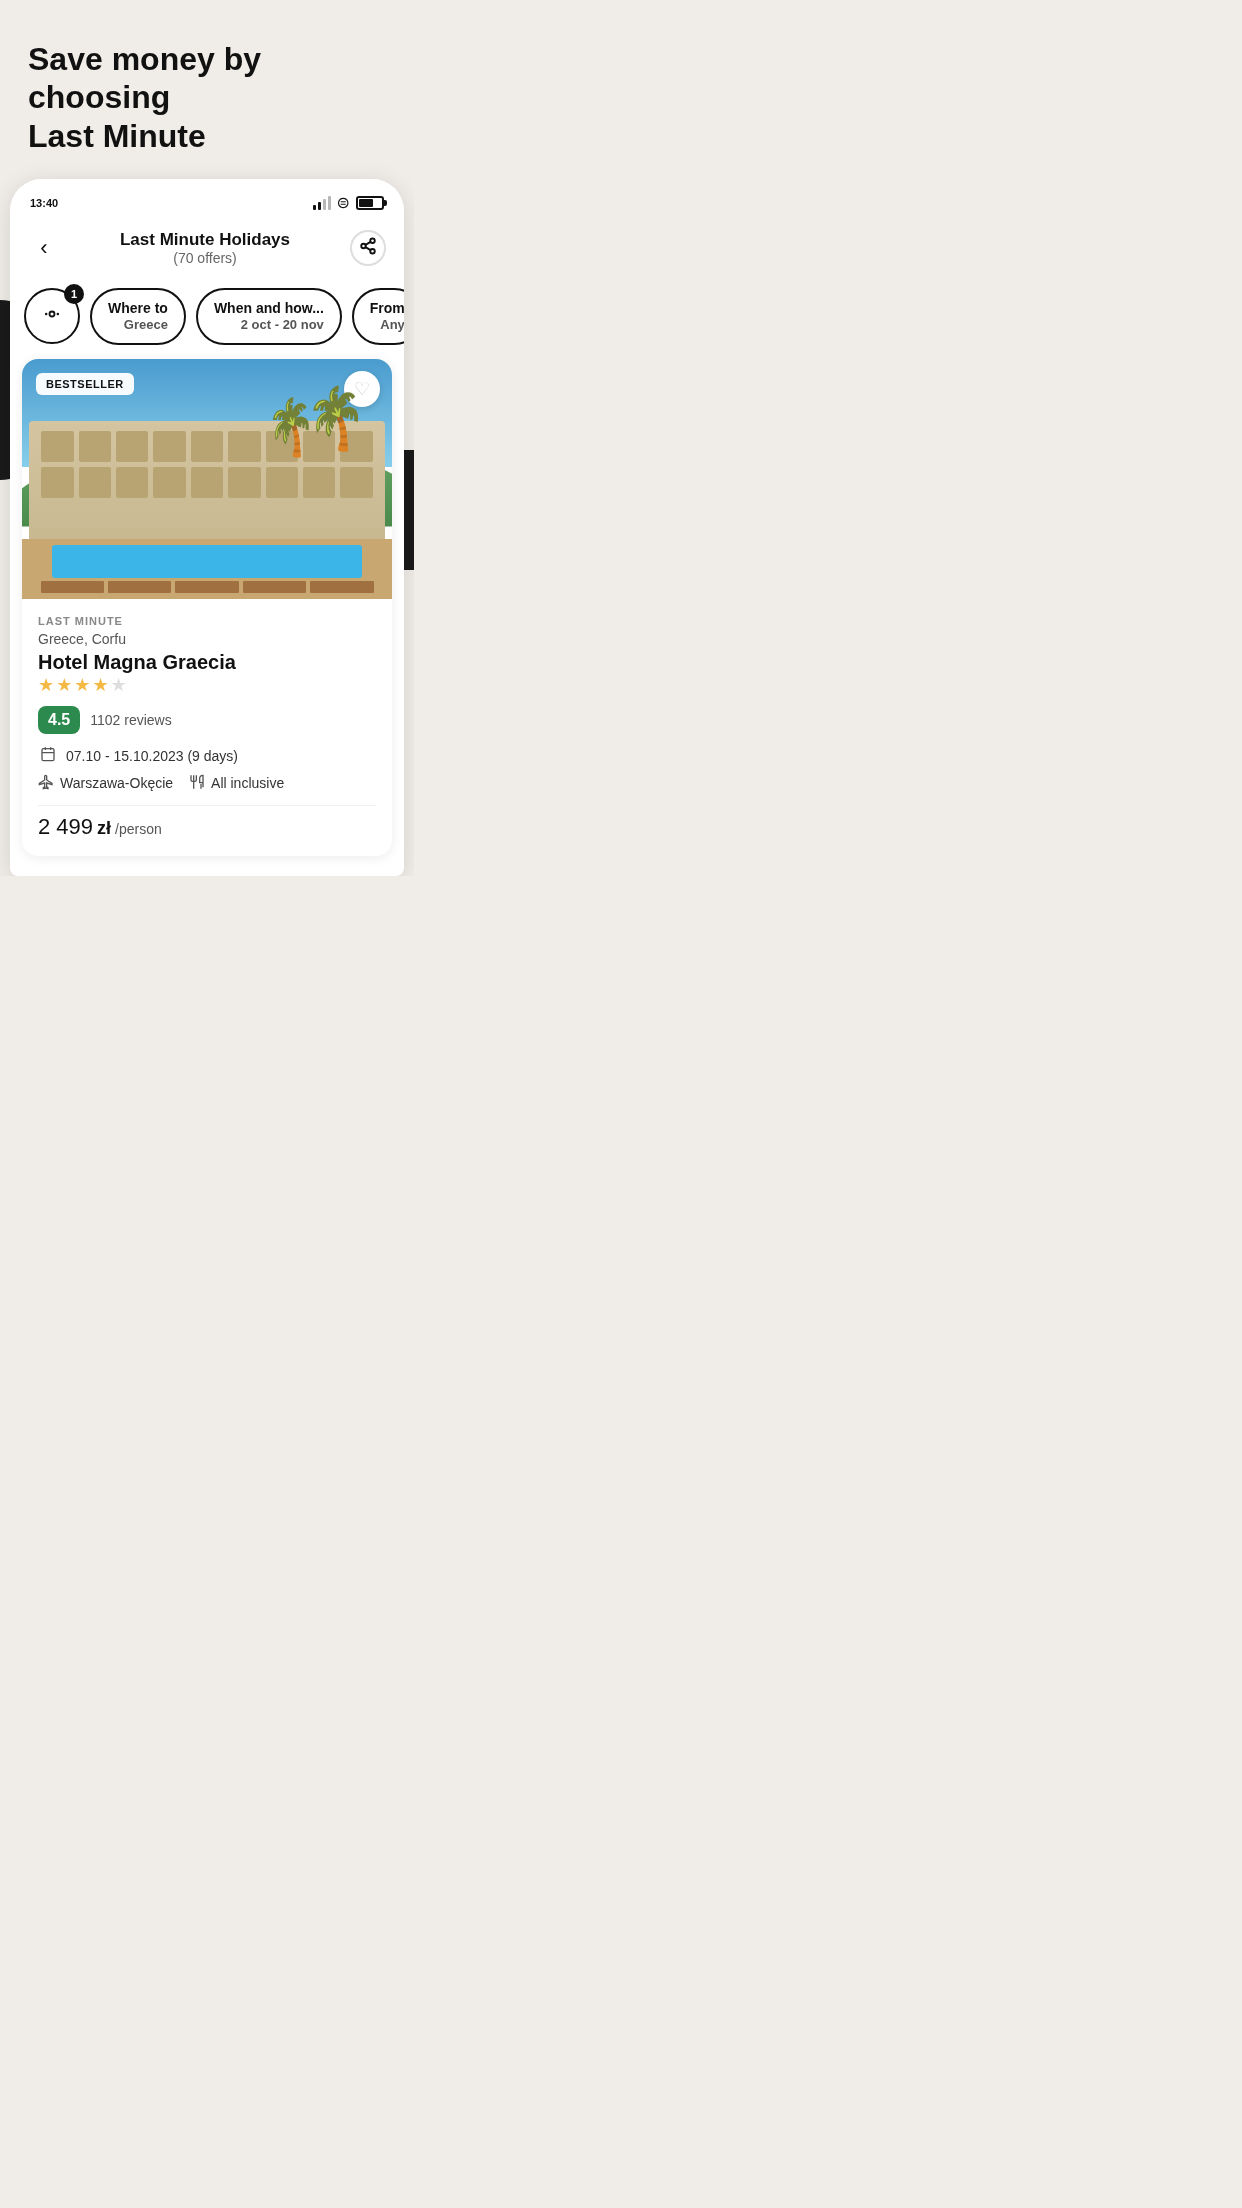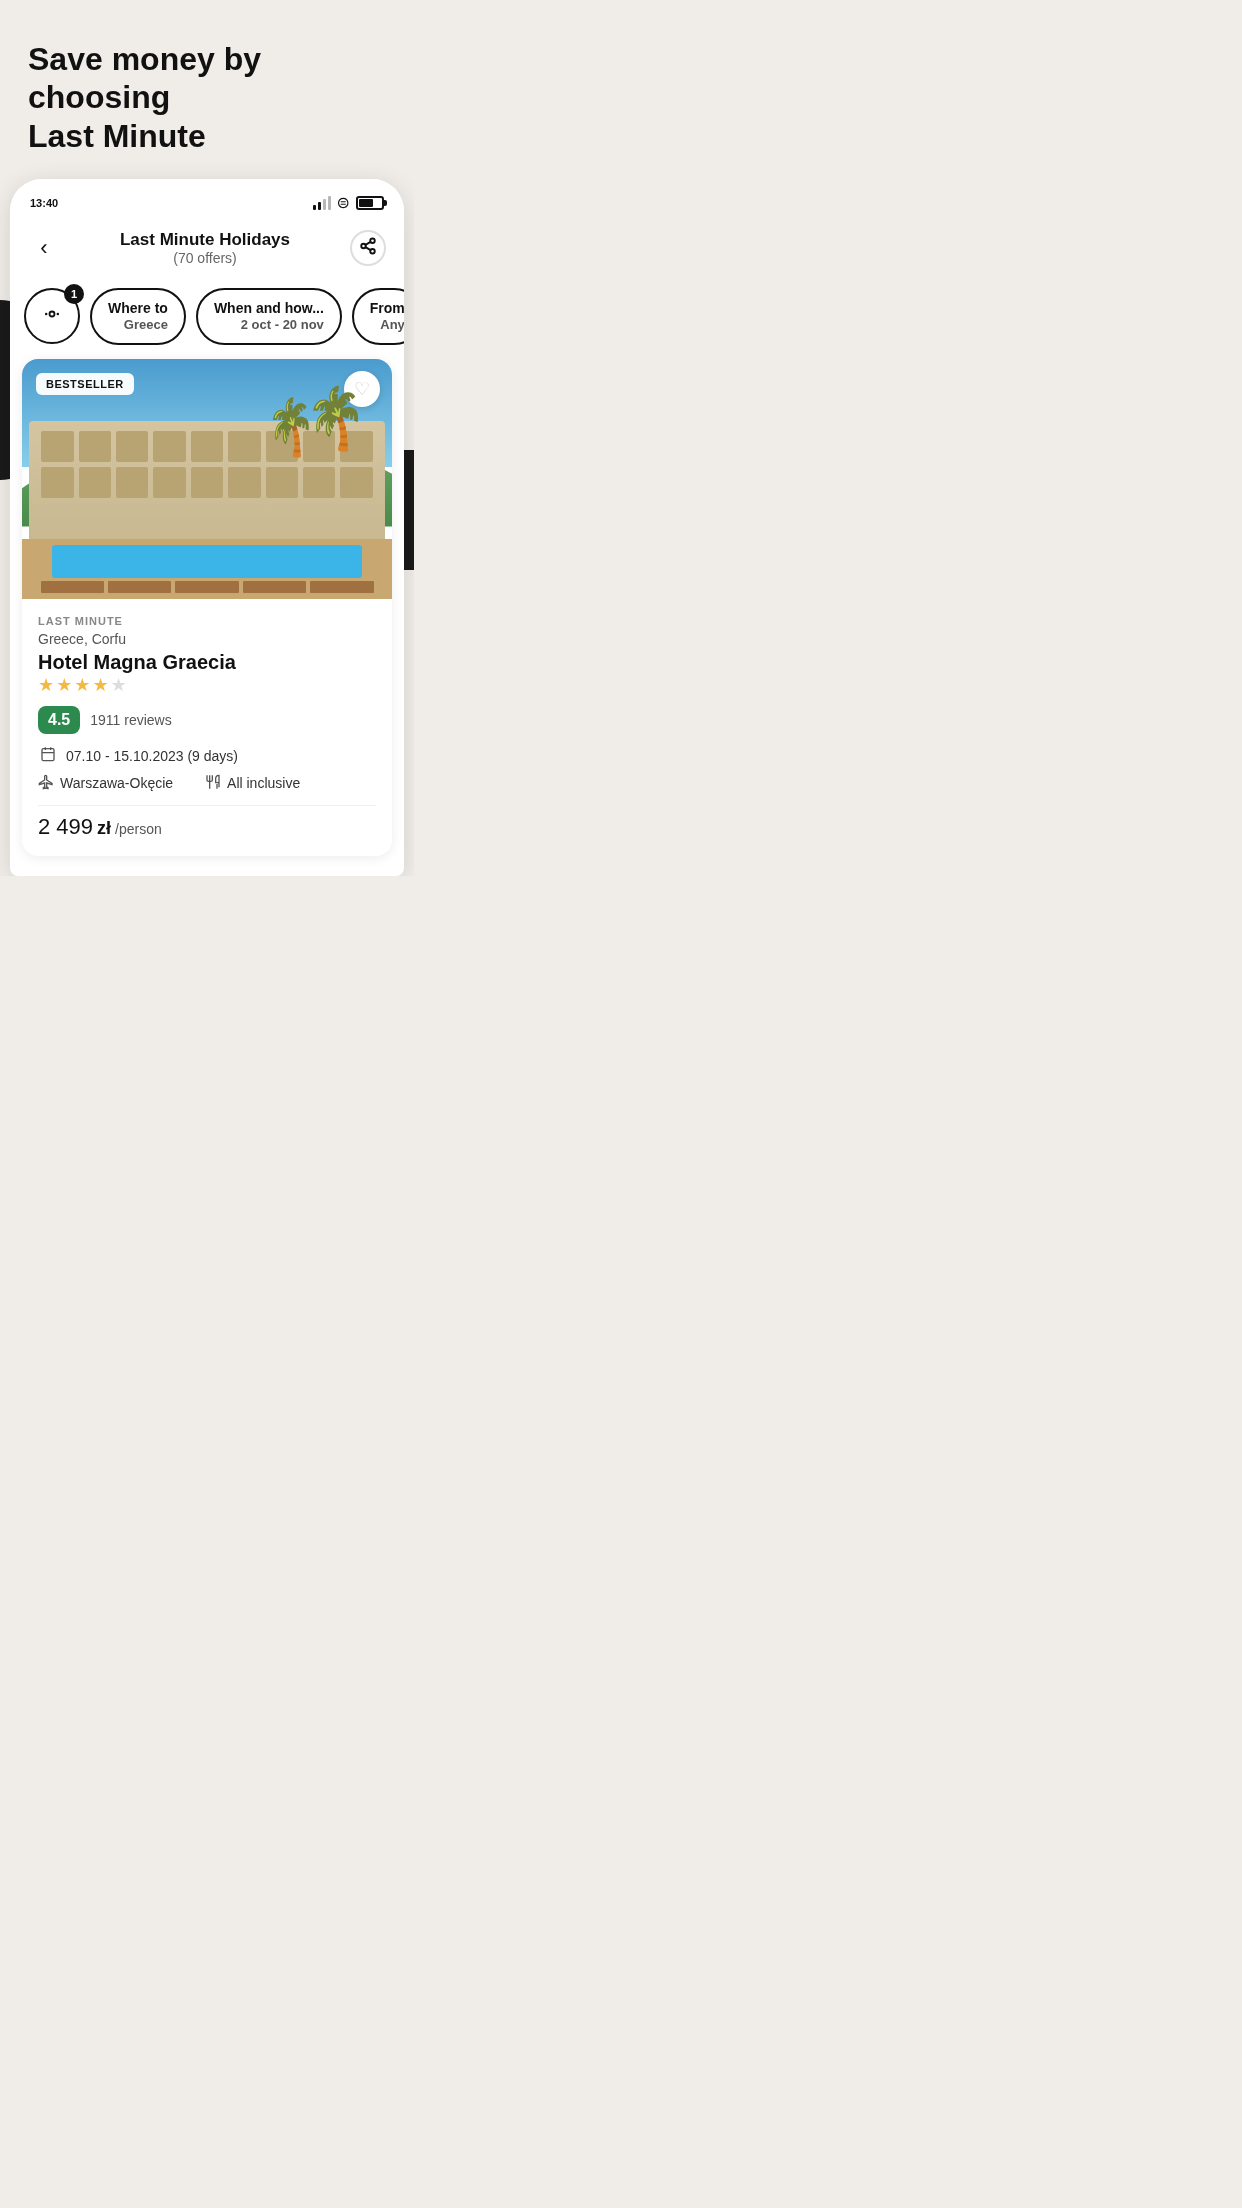--- a/index.html
+++ b/index.html
@@ -445,21 +445,21 @@
     }
 
     .info-text {
       font-size: 14px;
       color: #333;
     }
 
     .amenities-row {
       display: flex;
       align-items: center;
-      gap: 32px;
+      gap: 16px;
       margin-bottom: 12px;
     }
 
     .amenity {
       display: flex;
       align-items: center;
       gap: 6px;
     }
 
     .amenity-icon {
@@ -655,21 +655,21 @@
         <div class="stars">
           <span class="star">★</span>
           <span class="star">★</span>
           <span class="star">★</span>
           <span class="star">★</span>
           <span class="star empty">★</span>
         </div>
 
         <div class="rating-row">
           <div class="rating-badge">4.5</div>
-          <span class="reviews-text">1911 reviews</span>
+          <span class="reviews-text">1102 reviews</span>
         </div>
 
         <div class="info-row">
           <span class="info-icon">
             <svg width="16" height="16" viewBox="0 0 24 24" fill="none" stroke="#555" stroke-width="2">
               <rect x="3" y="4" width="18" height="18" rx="2" ry="2"></rect>
               <line x1="16" y1="2" x2="16" y2="6"></line>
               <line x1="8" y1="2" x2="8" y2="6"></line>
               <line x1="3" y1="10" x2="21" y2="10"></line>
             </svg>

